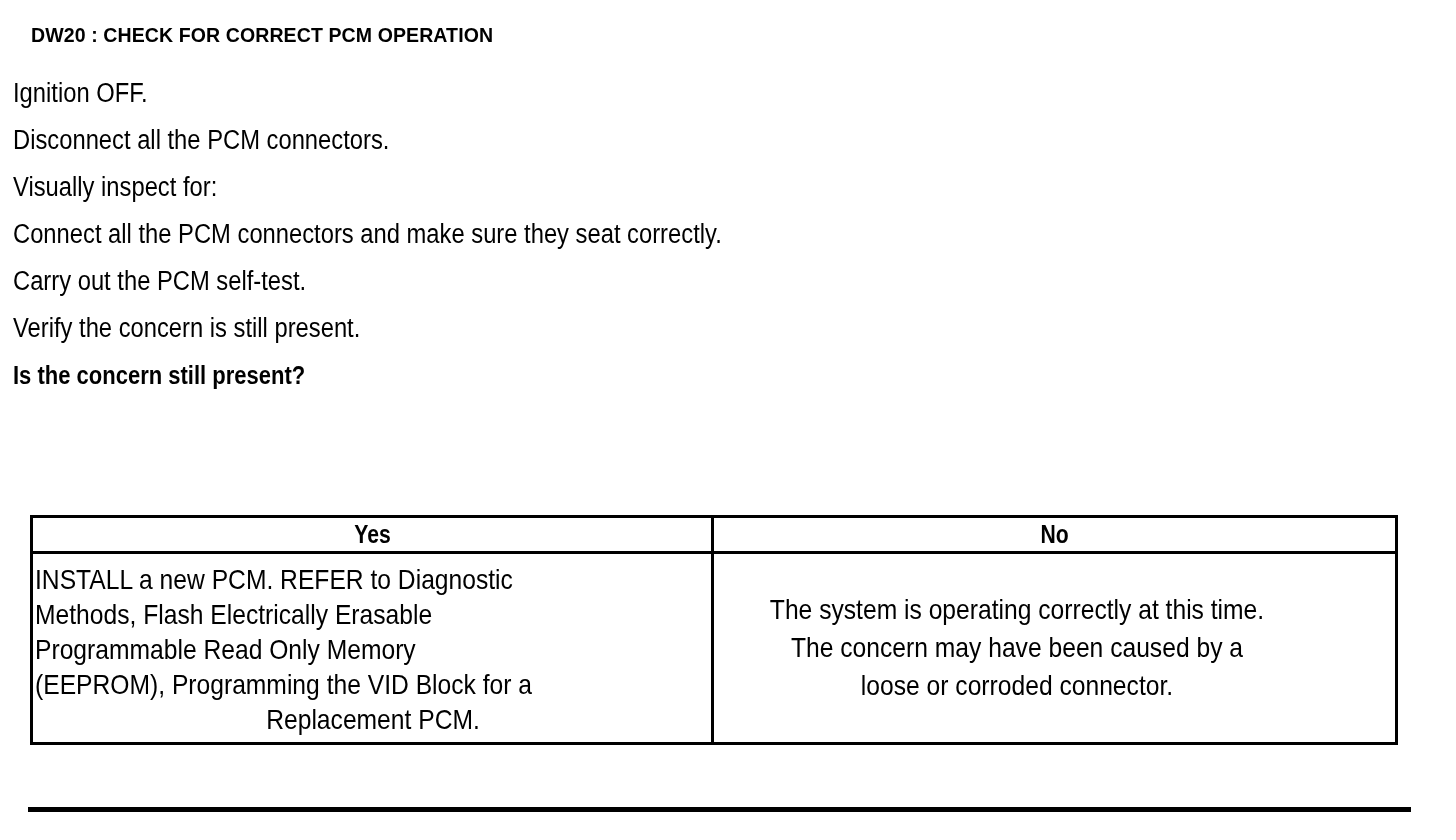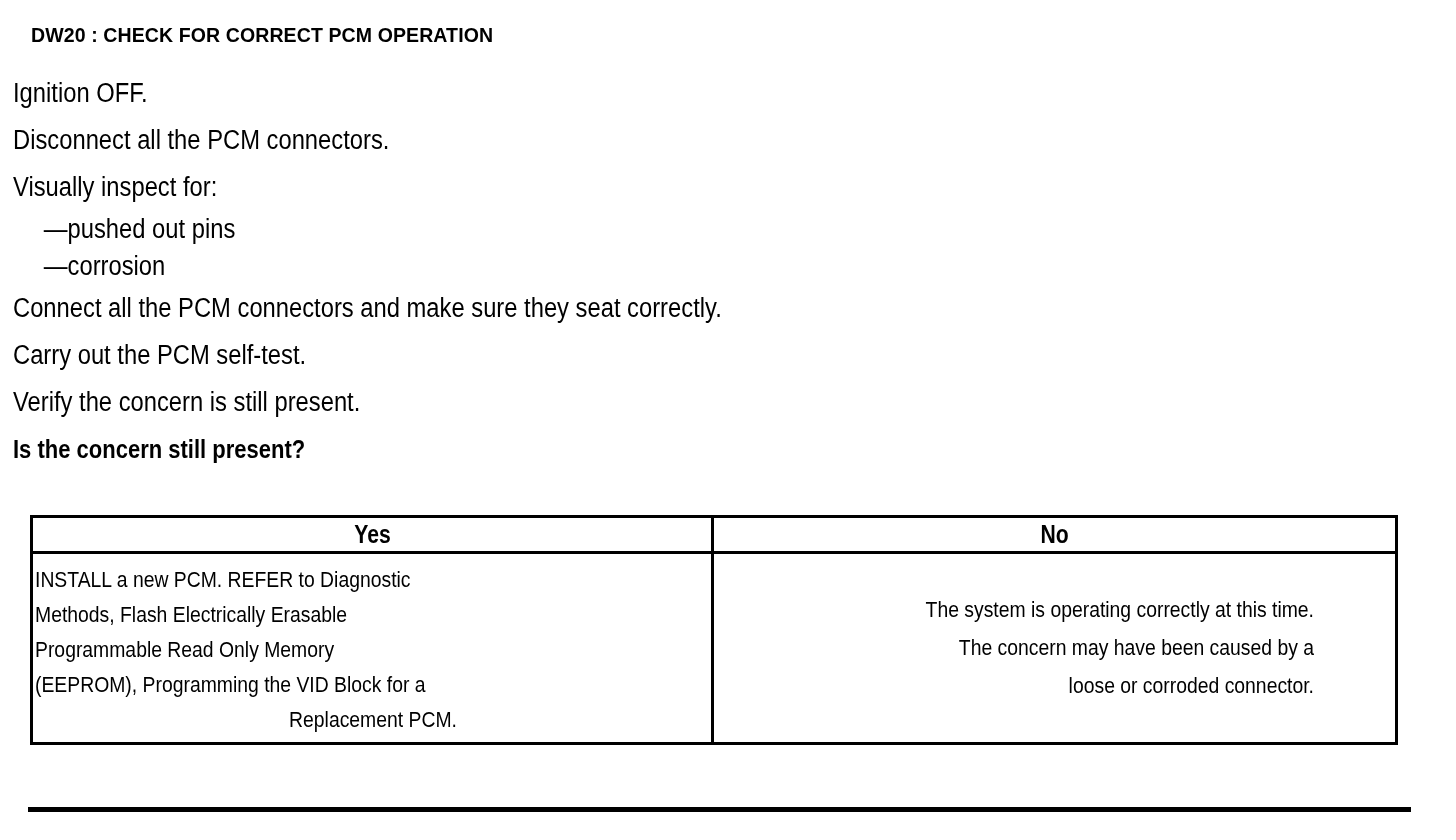--- a/index.html
+++ b/index.html
@@ -105,32 +105,32 @@
 
   .cell-yes {
     height: 188px;
     vertical-align: top;
   }
   .cell-no {
     height: 188px;
     vertical-align: middle;
   }
   .cell-body {
-    font-size: 22px;
+    font-size: 28px;
     line-height: 35px;
     padding: 0;
   }
   .cell-yes .cell-body {
     padding: 3px 0 0 2px;
     text-align: left;
   }
   .cell-no .cell-body {
     padding: 0 0 0 6px;
     line-height: 38px;
-    text-align: right;
+    text-align: center;
   }
   .cell-line {
     white-space: nowrap;
     transform: scaleX(0.88);
     transform-origin: left center;
   }
   .cell-line.center {
     text-align: center;
     transform: scaleX(0.88);
     transform-origin: center center;
@@ -152,24 +152,20 @@
 <div class="page">
 
   <div class="test-title">DW20 : CHECK FOR CORRECT PCM OPERATION</div>
 
   <div class="steps">
 
     <div class="step">Ignition OFF.</div>
     <div class="step">Disconnect all the PCM connectors.</div>
     <div class="step">Visually inspect for:</div>
 
-    <div class="sub-list">
-      <div class="sub-item">—pushed out pins</div>
-      <div class="sub-item">—corrosion</div>
-    </div>
 
     <div class="step">Connect all the PCM connectors and make sure they seat correctly.</div>
     <div class="step">Carry out the PCM self-test.</div>
     <div class="step">Verify the concern is still present.</div>
 
     <div class="step bold">Is the concern still present?</div>
   </div>
 
   <table class="decision-table">
     <colgroup>

